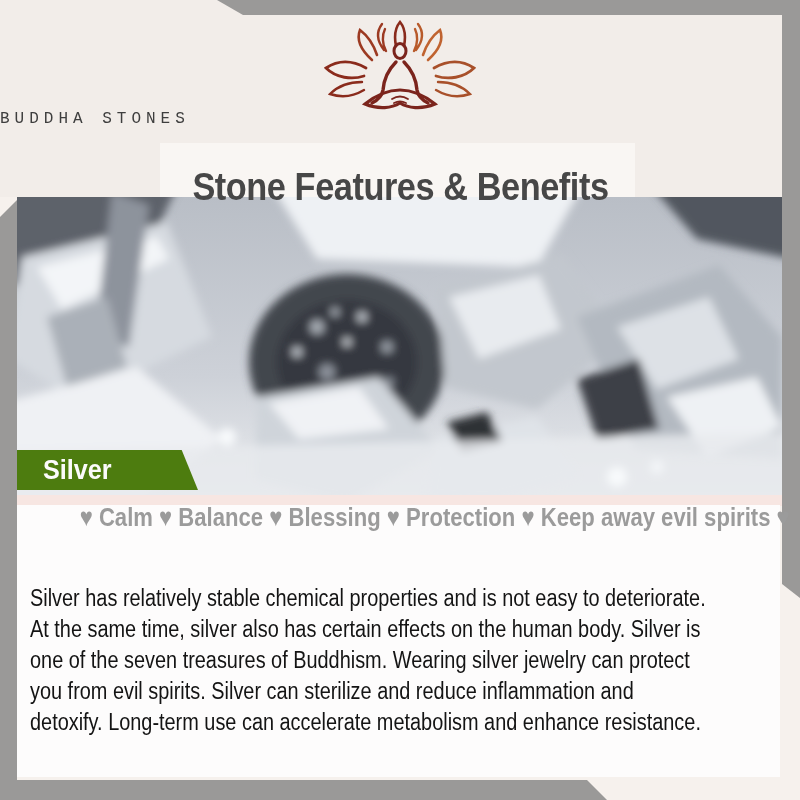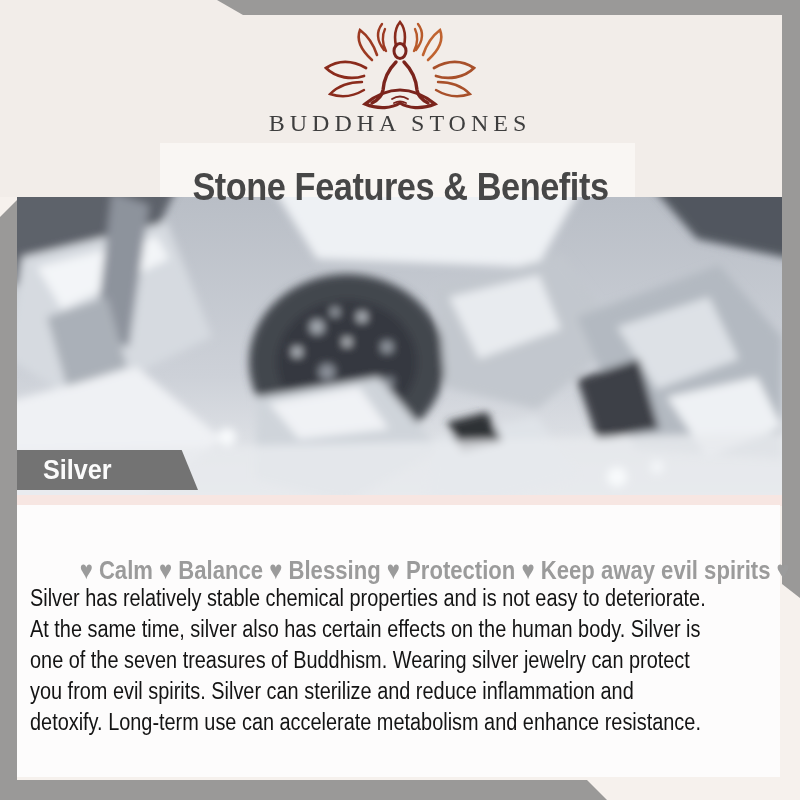--- a/index.html
+++ b/index.html
@@ -7,45 +7,45 @@
     width:800px;height:800px;position:relative;overflow:hidden;
     background:#f6f1ed;
     font-family:"Liberation Sans", sans-serif;
   }
   .abs{position:absolute;}
   
   #frame-svg{left:0;top:0;width:800px;height:800px;z-index:0;}
   
   .logo-wrap{left:320px;top:20px;width:160px;height:90px;z-index:2;}
   .brand-name{
-    left:0;top:110px;width:800px;text-align:center;z-index:2;
-    font-family:Liberation Serif, serif;
-    font-size:24px;letter-spacing:5px;color:#3e3e3e;font-weight:400;
+    left:0;top:110px;width:800px;text-align:left;z-index:2;
+    font-family:Liberation Mono, monospace;
+    font-size:16px;letter-spacing:5px;color:#3e3e3e;font-weight:400;
   }
   .page-title-row{left:0;top:165px;width:800px;text-align:center;z-index:2;}
   .page-title-row span{
     display:inline-block;white-space:nowrap;
     transform:scaleX(0.88);transform-origin:50% 50%;
     font-weight:700;font-size:39px;letter-spacing:-0.5px;color:#474747;
   }
   
   .photo{left:17px;top:197px;width:765px;height:298px;z-index:1;overflow:hidden;background:#c9cdd4;}
   .photo svg{display:block;width:100%;height:100%;}
   .stone-badge{
     left:17px;top:450px;width:181px;height:40px;z-index:3;
-    background:#737373;
+    background:#4d7c0f;
     clip-path:polygon(0 0,91% 0,100% 100%,0 100%);
   }
   .stone-badge span{
     display:inline-block;margin-left:26px;line-height:40px;
     font-weight:700;font-size:28px;color:#fbfbfb;
     transform:scaleX(0.9);transform-origin:0 50%;white-space:nowrap;
   }
   
-  .benefits-row{left:17px;top:555px;width:765px;text-align:center;z-index:2;}
+  .benefits-row{left:17px;top:502px;width:765px;text-align:center;z-index:2;}
   .benefits-row span{
     display:inline-block;white-space:nowrap;
     transform:scaleX(0.85);transform-origin:50% 50%;
     font-weight:700;font-size:26px;color:#9b9b9b;letter-spacing:0px;
   }
   
   .description{
     left:30px;top:583px;width:900px;z-index:2;
     transform:scaleX(0.865);transform-origin:0 0;
     font-size:23px;line-height:31px;color:#141414;

